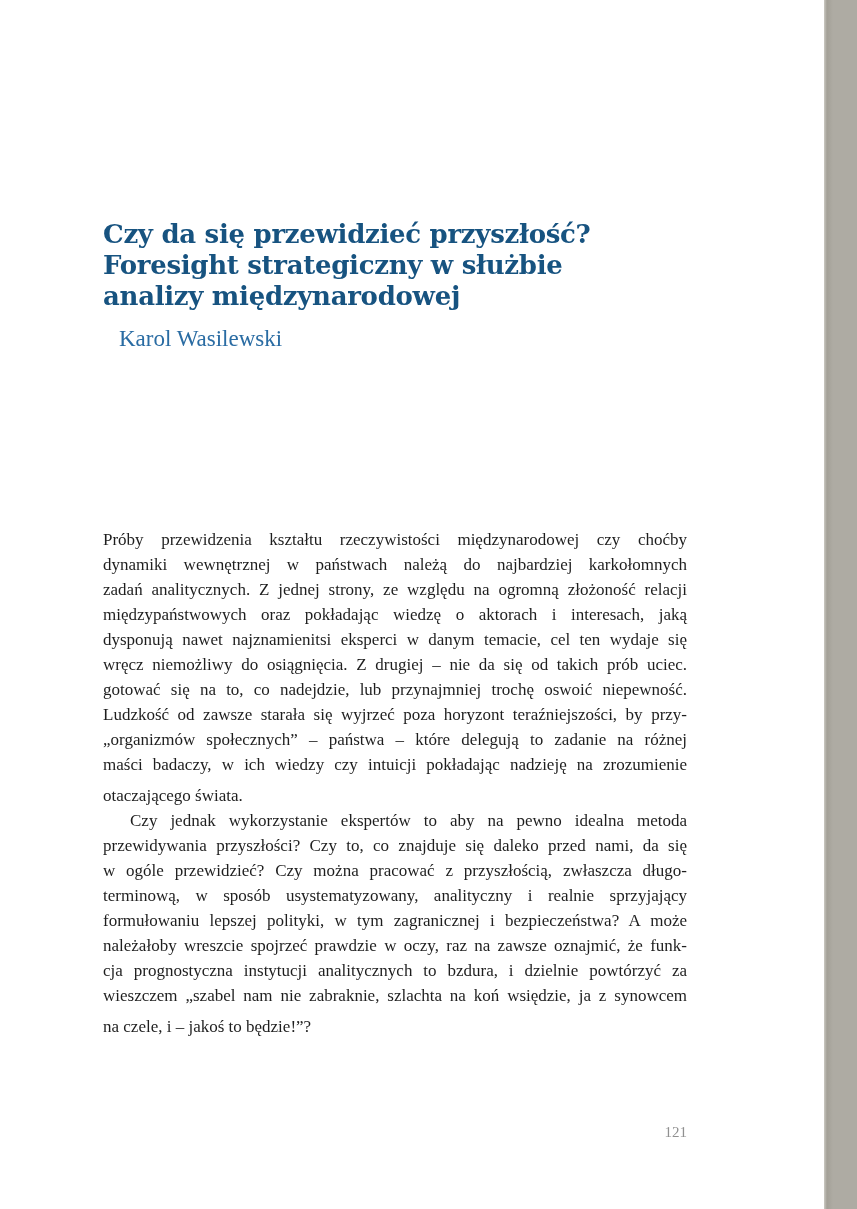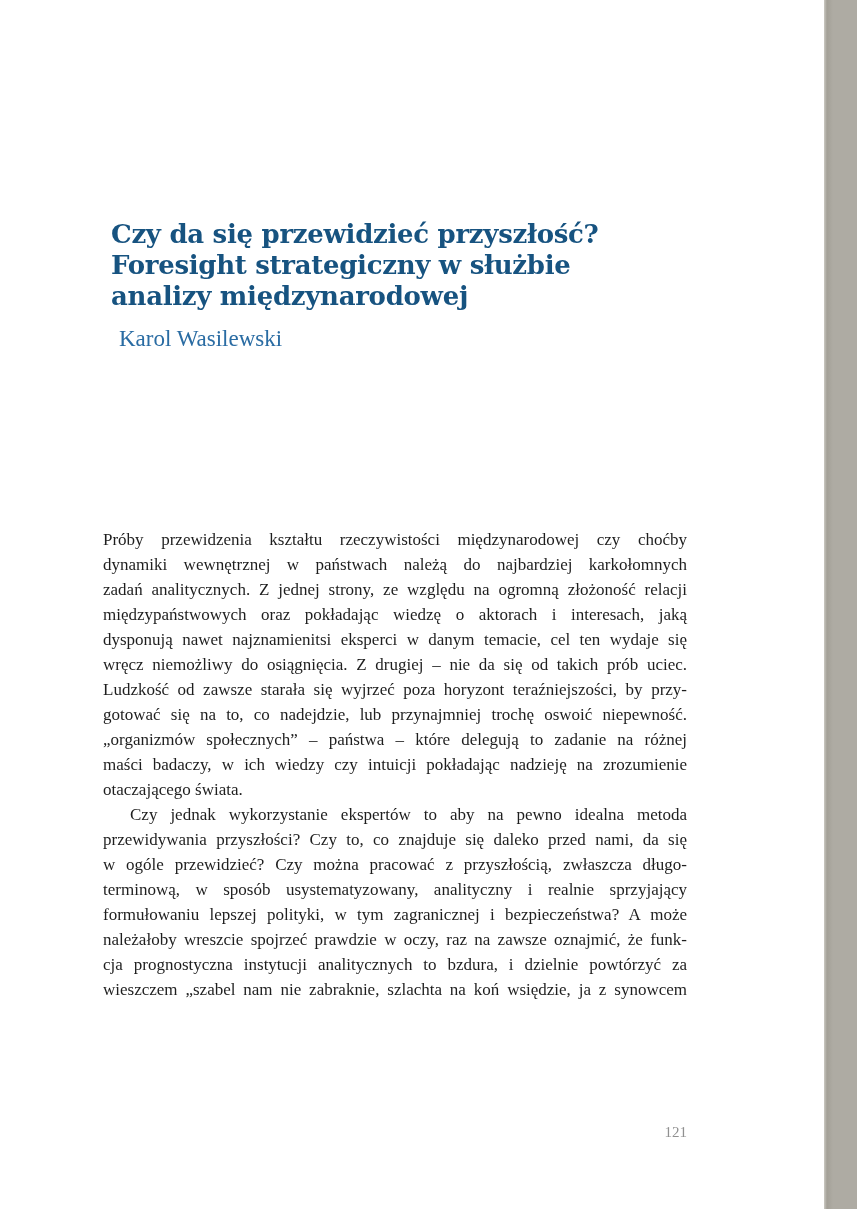--- a/index.html
+++ b/index.html
@@ -26,21 +26,21 @@
   .content {
     position: absolute;
     left: 103px;
     top: 0;
     width: 584px;
     height: 100%;
   }
   .title {
     position: absolute;
     top: 219px;
-    left: 8px;
+    left: 0;
     width: 100%;
     font-family: "DejaVu Serif", serif;
     font-weight: 700;
     font-size: 26px;
     line-height: 31px;
     letter-spacing: -0.3px;
     color: var(--title-color, #175380);
   }
   .author {
     position: absolute;
@@ -59,20 +59,21 @@
     line-height: 25px;
     color: var(--body-color, #1e1e1e);
   }
   .body-line {
     text-align: justify;
     text-align-last: justify;
   }
   .body-line.para-last {
     text-align: left;
     text-align-last: left;
+    margin-top: 6px;
   }
   .body-line.para-indent {
     text-indent: 27px;
   }
   .page-number {
     position: absolute;
     top: 1123px;
     right: 0;
     font-size: 15px;
     line-height: 18px;
@@ -96,31 +97,32 @@
 
     <div class="author">Karol Wasilewski</div>
 
     <div class="body-text">
         <div class="body-line">Próby przewidzenia kształtu rzeczywistości międzynarodowej czy choćby</div>
         <div class="body-line">dynamiki wewnętrznej w państwach należą do najbardziej karkołomnych</div>
         <div class="body-line">zadań analitycznych. Z jednej strony, ze względu na ogromną złożoność relacji</div>
         <div class="body-line">międzypaństwowych oraz pokładając wiedzę o aktorach i interesach, jaką</div>
         <div class="body-line">dysponują nawet najznamienitsi eksperci w danym temacie, cel ten wydaje się</div>
         <div class="body-line">wręcz niemożliwy do osiągnięcia. Z drugiej – nie da się od takich prób uciec.</div>
+        <div class="body-line">gotować się na to, co nadejdzie, lub przynajmniej trochę oswoić niepewność.</div>
         <div class="body-line">Ludzkość od zawsze starała się wyjrzeć poza horyzont teraźniejszości, by przy-</div>
-        <div class="body-line">gotować się na to, co nadejdzie, lub przynajmniej trochę oswoić niepewność.</div>
         <div class="body-line">„organizmów społecznych” – państwa – które delegują to zadanie na różnej</div>
         <div class="body-line">maści badaczy, w ich wiedzy czy intuicji pokładając nadzieję na zrozumienie</div>
         <div class="body-line para-last">otaczającego świata.</div>
         <div class="body-line para-indent">Czy jednak wykorzystanie ekspertów to aby na pewno idealna metoda</div>
         <div class="body-line">przewidywania przyszłości? Czy to, co znajduje się daleko przed nami, da się</div>
         <div class="body-line">w ogóle przewidzieć? Czy można pracować z przyszłością, zwłaszcza długo-</div>
         <div class="body-line">terminową, w sposób usystematyzowany, analityczny i realnie sprzyjający</div>
         <div class="body-line">formułowaniu lepszej polityki, w tym zagranicznej i bezpieczeństwa? A może</div>
         <div class="body-line">należałoby wreszcie spojrzeć prawdzie w oczy, raz na zawsze oznajmić, że funk-</div>
         <div class="body-line">cja prognostyczna instytucji analitycznych to bzdura, i dzielnie powtórzyć za</div>
         <div class="body-line">wieszczem „szabel nam nie zabraknie, szlachta na koń wsiędzie, ja z synowcem</div>
+        <div class="body-line para-last">na czele, i – jakoś to będzie!”?</div>
       </div>
 
     <div class="page-number">121</div>
 
   </div>
 </div>
 
 </body></html>

